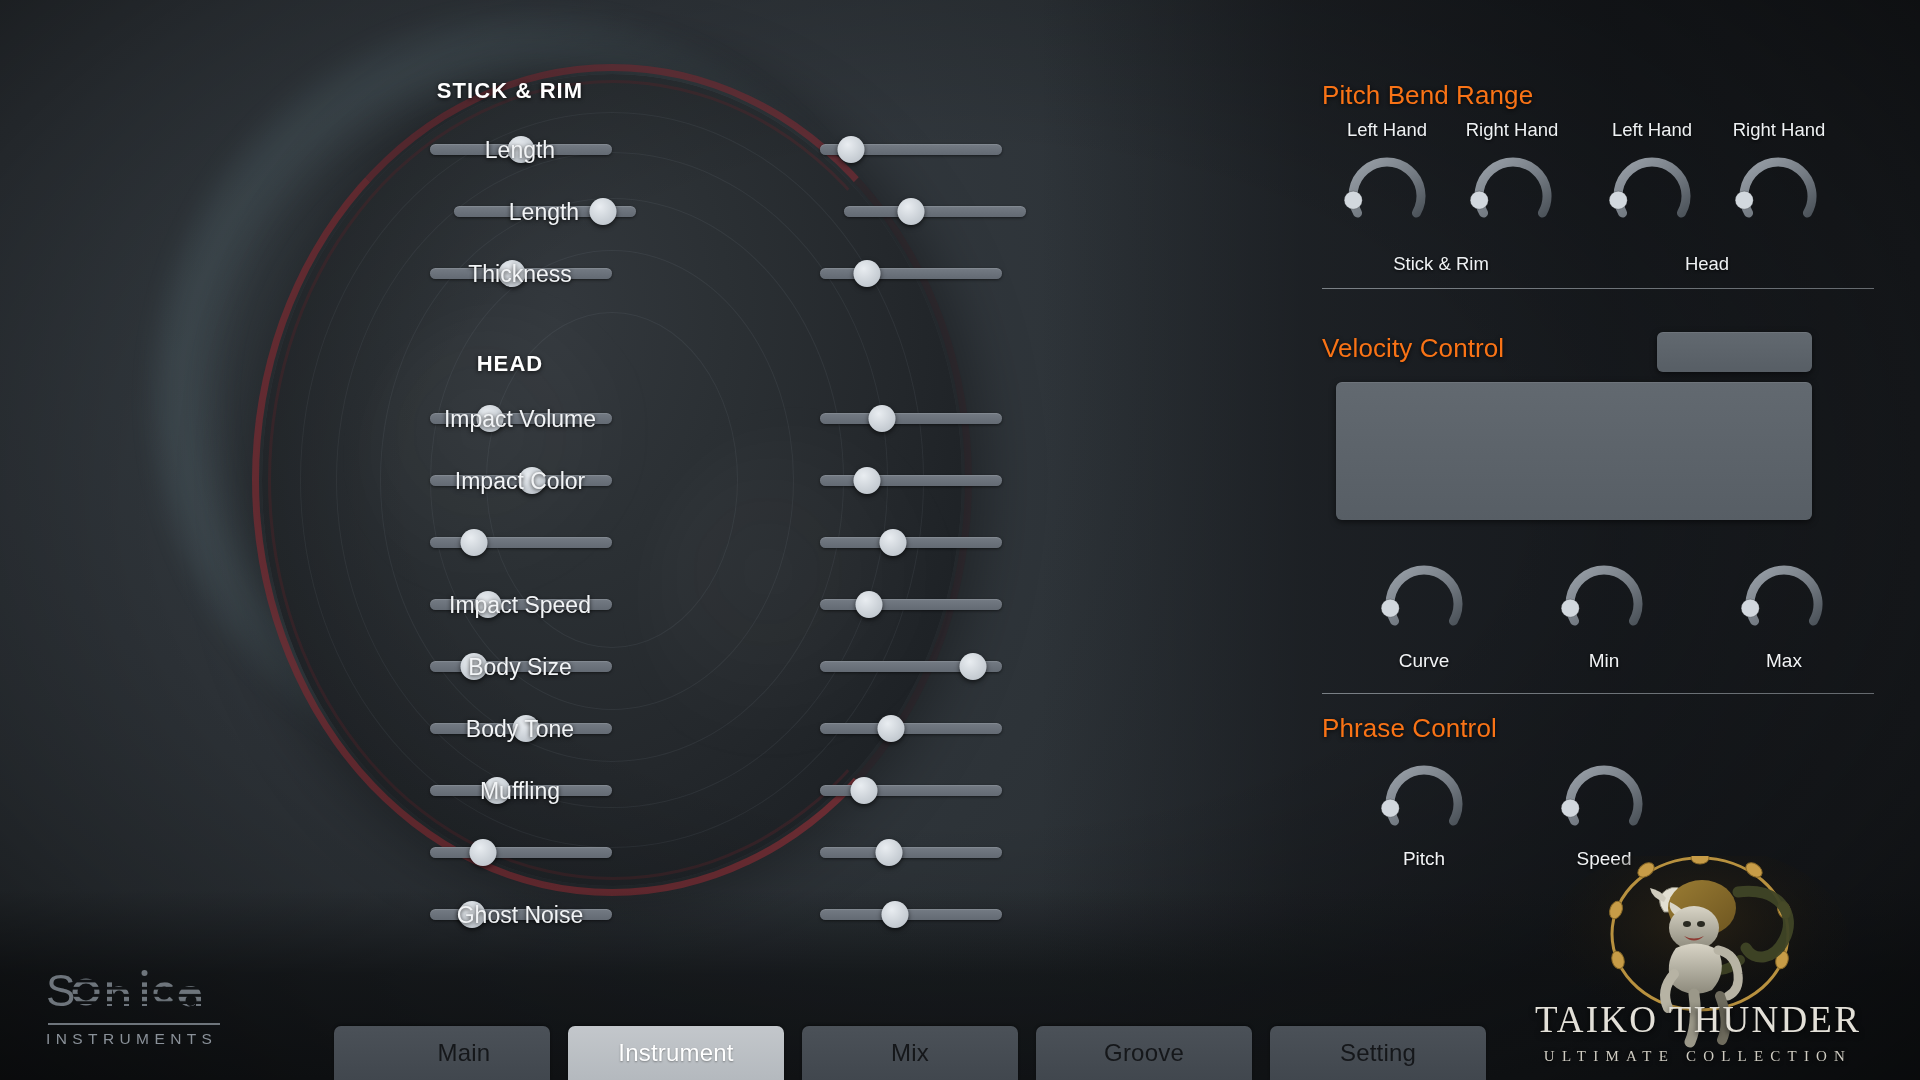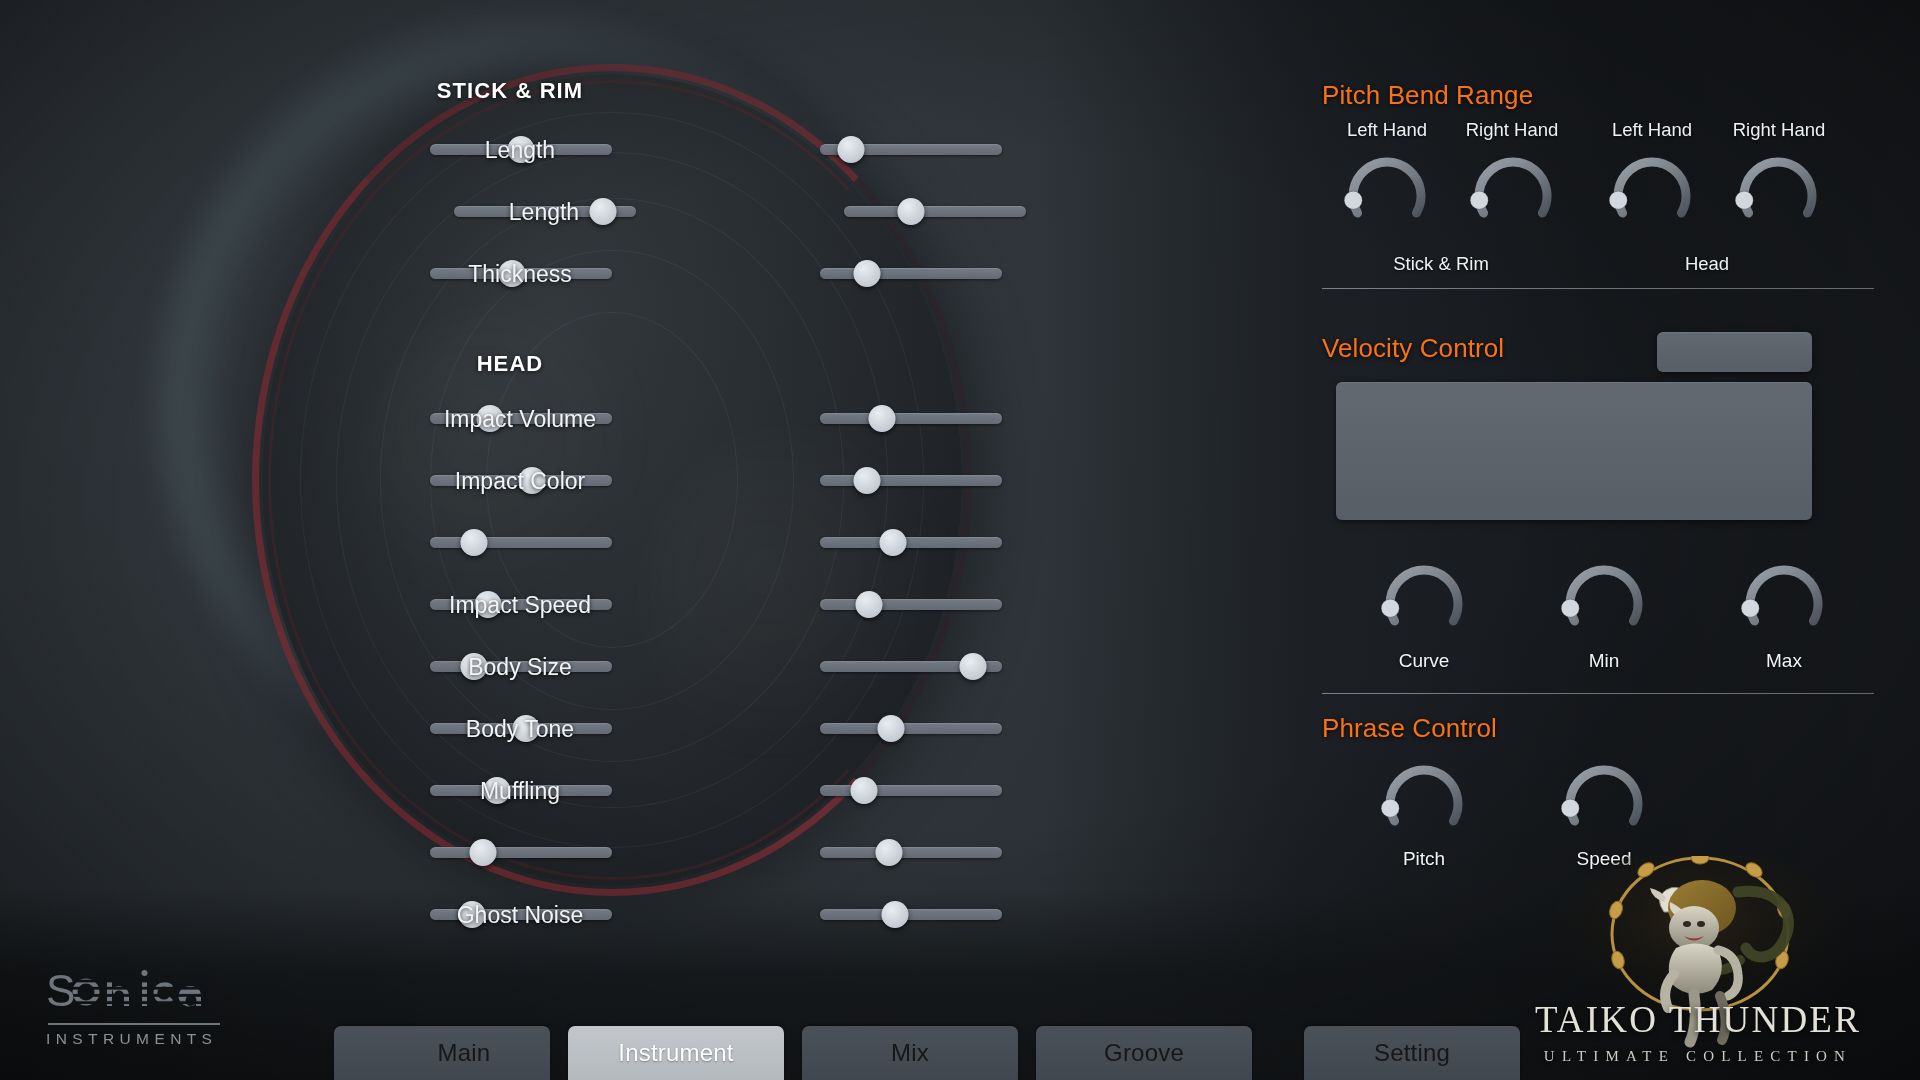--- a/index.html
+++ b/index.html
@@ -536,14 +536,14 @@
   </svg>
   <div class="taiko-name">TAIKO THUNDER</div>
   <div class="taiko-sub">ULTIMATE COLLECTION</div>
 </div>
 
 <div id="tabbar">
     <div class="tab" style="left: 334px; padding-left: 44px;">Main</div>
     <div class="tab active" style="left: 568px;">Instrument</div>
     <div class="tab" style="left: 802px;">Mix</div>
     <div class="tab" style="left: 1036px;">Groove</div>
-    <div class="tab" style="left: 1270px; margin-left: 34px;">Setting</div>
+    <div class="tab" style="left: 1270px;">Setting</div>
   </div>
 
 </body></html>

